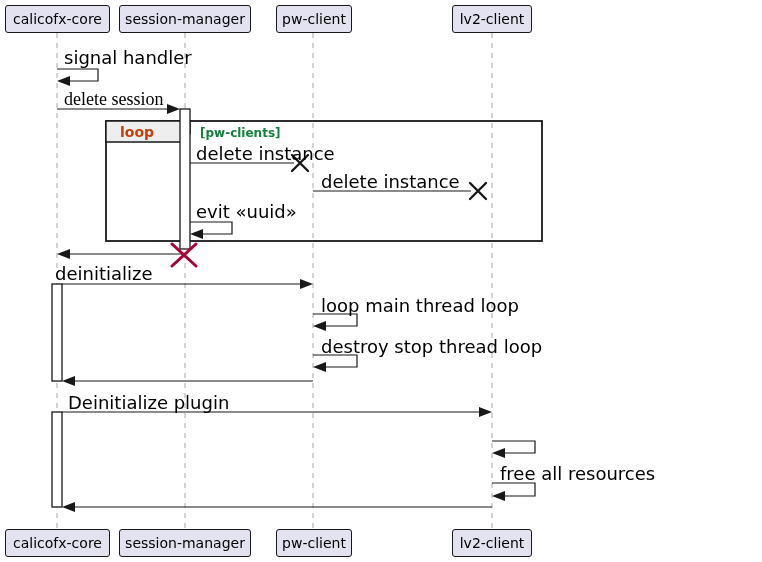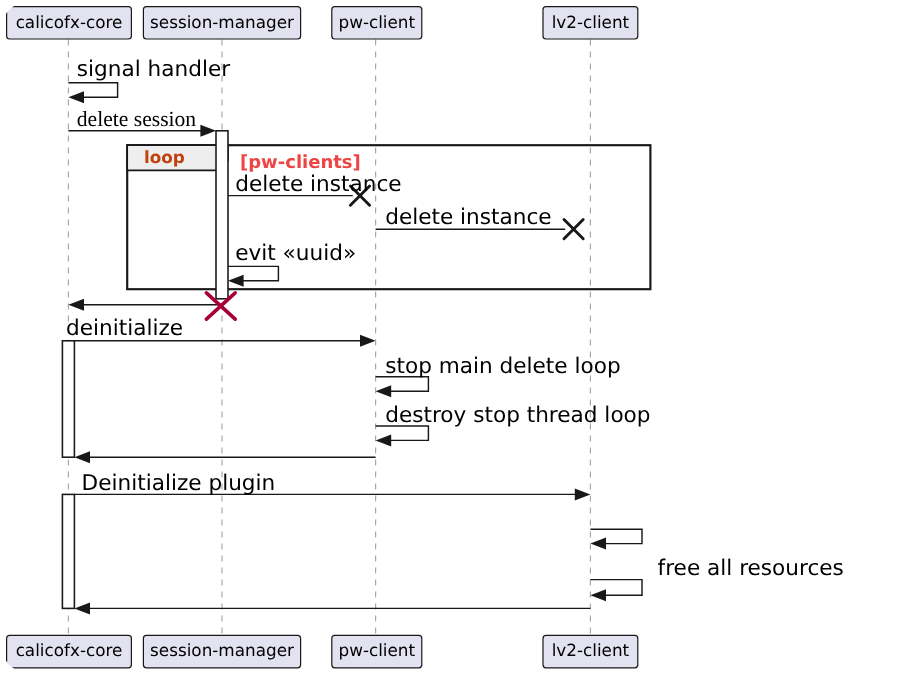--- a/index.html
+++ b/index.html
@@ -1,31 +1,31 @@
 <!DOCTYPE html>
 <html><head>
 <meta charset="utf-8">
 <style>
   html,body { margin:0; padding:0; background:#ffffff; }
   .canvas {
     position:relative; width:762px; height:562px; background:#ffffff;
-    font-family:"DejaVu Sans", "Liberation Sans", sans-serif; overflow:hidden;border-radius:27px;
+    font-family:"DejaVu Sans", "Liberation Sans", sans-serif; overflow:hidden;
   }
   .canvas svg { position:absolute; left:0; top:0; }
   .pbox {
     position:absolute; height:28px; box-sizing:border-box;
     background:#E2E2F0; border:1.5px solid #181818; border-radius:3px;
     display:flex; align-items:center; justify-content:center;
     font-size:14px; color:#000; white-space:nowrap;
   }
   .mlabel {
     position:absolute; font-size:18px; color:#000; white-space:nowrap; line-height:14px;
   }
   .loop-op { position:absolute; font-size:14px; font-weight:bold; color:#c2410c; }
-  .loop-guard { position:absolute; font-size:15px; font-weight:bold; color:#ef4444; }
+  .loop-guard { position:absolute; font-size:12px; font-weight:bold; color:#15803d; }
   .lifeline { stroke:#A8A8A8; stroke-width:1; stroke-dasharray:5,5; fill:none; }
   .frame { fill:none; stroke:#181818; stroke-width:1.8; }
   .pent  { fill:#EEEEEE; stroke:#181818; stroke-width:1.4; }
   .activation { fill:#FFFFFF; stroke:#181818; stroke-width:1.3; }
   .msg  { stroke:#181818; stroke-width:1.2; fill:none; }
   .head { fill:#181818; stroke:none; }
   .xmark { stroke:#181818; stroke-width:2.4; fill:none; stroke-linecap:round; }
   .xdestroy { stroke:#A80036; stroke-width:3; fill:none; stroke-linecap:round; }
 </style>
 </head>
@@ -103,18 +103,18 @@
 
   <div class="loop-op" style="left:120px; top:124px;">loop</div>
   <div class="loop-guard" style="left:200px; top:126px;">[pw-clients]</div>
 
   <div class="mlabel" style="left:64px;  top:51px;">signal handler</div>
   <div class="mlabel" style="left:64px;  top:92px;font-family:Liberation Serif, serif;">delete session</div>
   <div class="mlabel" style="left:196px; top:147px;">delete instance</div>
   <div class="mlabel" style="left:321px; top:175px;">delete instance</div>
   <div class="mlabel" style="left:196px; top:205px;text-align:right;">evit «uuid»</div>
   <div class="mlabel" style="left:55px;  top:267px;text-align:center;">deinitialize</div>
-  <div class="mlabel" style="left:321px; top:299px;">stop main delete loop</div>
+  <div class="mlabel" style="left:321px; top:299px;">loop main thread loop</div>
   <div class="mlabel" style="left:321px; top:340px;">destroy stop thread loop</div>
   <div class="mlabel" style="left:68px;  top:396px;">Deinitialize plugin</div>
-  <div class="mlabel" style="left:500px; top:467px;margin-left:48px;">free all resources</div>
+  <div class="mlabel" style="left:500px; top:467px;">free all resources</div>
 
 </div>
 
 </body></html>

